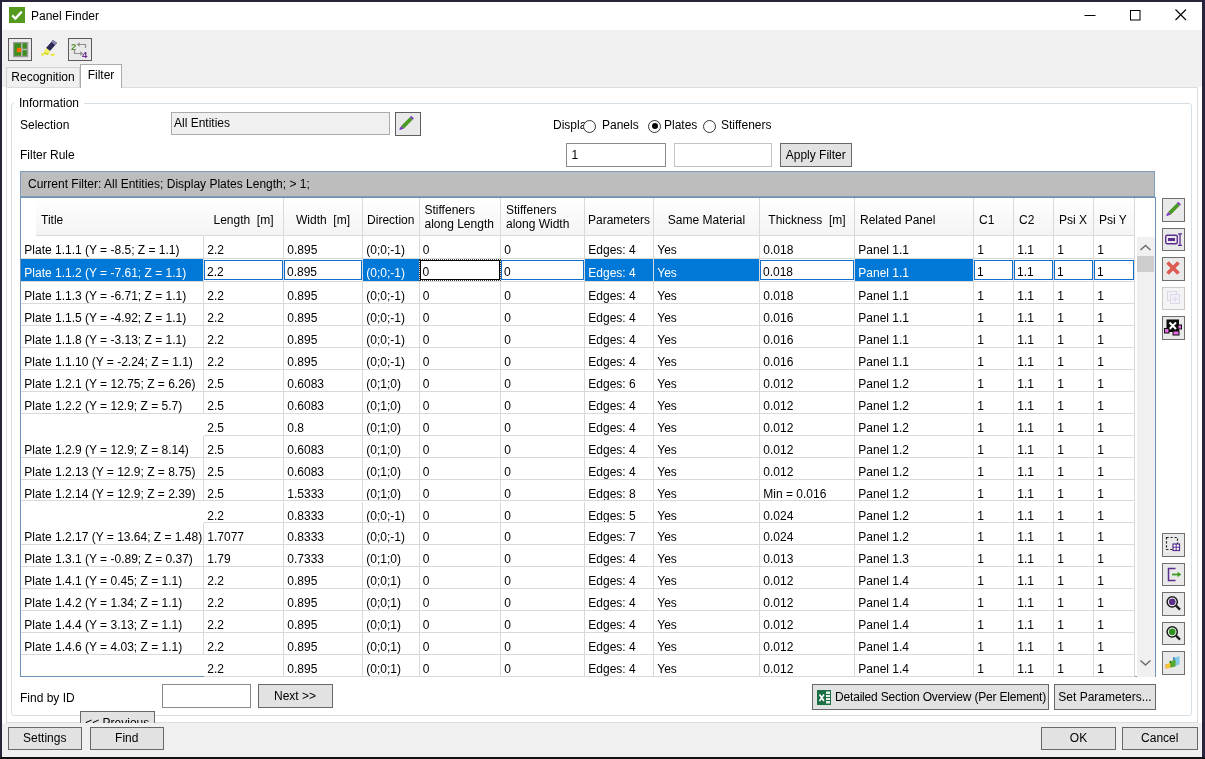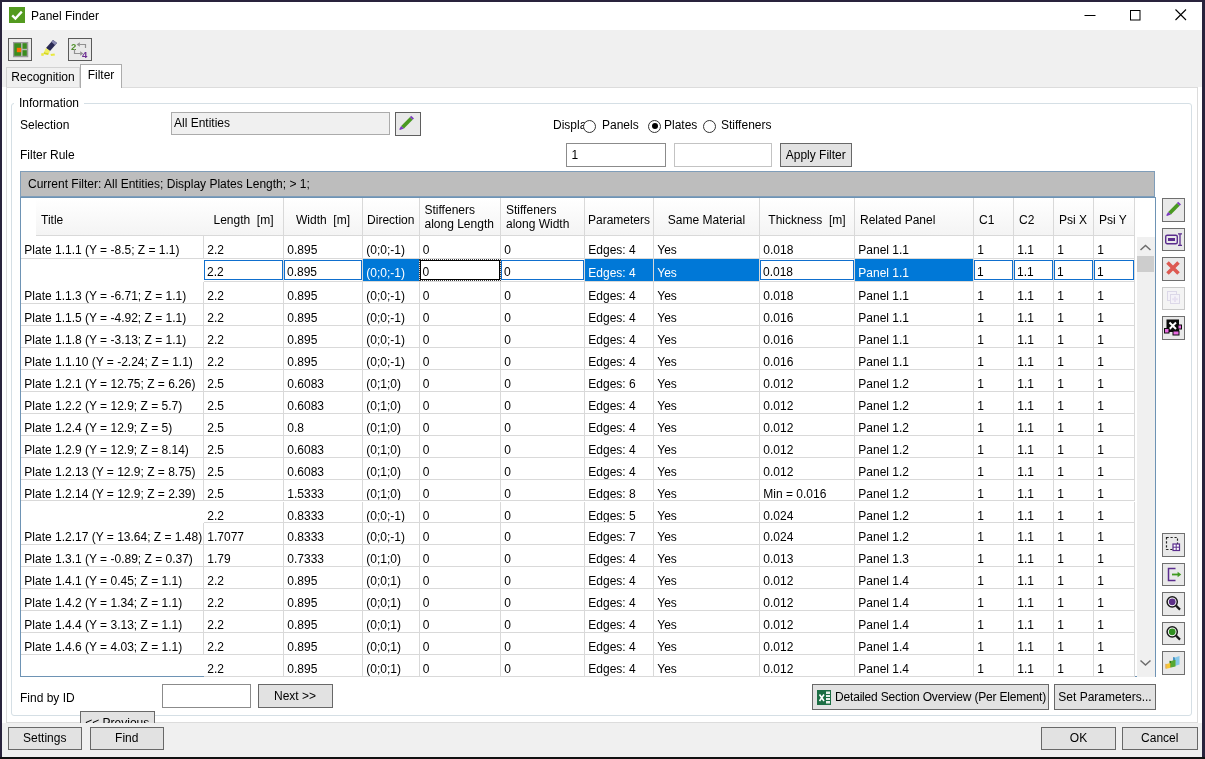--- a/index.html
+++ b/index.html
@@ -145,20 +145,21 @@
       <div class="cell" style="left:564px;width:69px">Edges: 4</div>
       <div class="cell" style="left:633px;width:106px">Yes</div>
       <div class="cell" style="left:739px;width:95px">0.018</div>
       <div class="cell" style="left:834px;width:119px">Panel 1.1</div>
       <div class="cell" style="left:953px;width:40px">1</div>
       <div class="cell" style="left:993px;width:40px">1.1</div>
       <div class="cell" style="left:1033px;width:40px">1</div>
       <div class="cell" style="left:1073px;width:41px">1</div>
     </div>
     <div class="row selrow" style="top:60.5px;height:23px">
+      <div class="cell blue" style="left:0px;width:183px">Plate 1.1.2 (Y = -7.61; Z = 1.1)</div>
       <div class="cell" style="left:183px;width:80px"></div>
       <div class="edit" style="left:183px;width:79px">2.2</div>
       <div class="cell" style="left:263px;width:79px"></div>
       <div class="edit" style="left:263px;width:78px">0.895</div>
       <div class="cell blue" style="left:342px;width:56.5px">(0;0;-1)</div>
       <div class="cell" style="left:398.5px;width:81.5px"></div>
       <div class="edit editfocus" style="left:398.5px;width:80.5px">0</div>
       <div class="cell" style="left:480px;width:84px"></div>
       <div class="edit" style="left:480px;width:83px">0</div>
       <div class="cell blue" style="left:564px;width:69px">Edges: 4</div>
@@ -265,21 +266,20 @@
       <div class="cell" style="left:564px;width:69px">Edges: 4</div>
       <div class="cell" style="left:633px;width:106px">Yes</div>
       <div class="cell" style="left:739px;width:95px">0.012</div>
       <div class="cell" style="left:834px;width:119px">Panel 1.2</div>
       <div class="cell" style="left:953px;width:40px">1</div>
       <div class="cell" style="left:993px;width:40px">1.1</div>
       <div class="cell" style="left:1033px;width:40px">1</div>
       <div class="cell" style="left:1073px;width:41px">1</div>
     </div>
     <div class="row" style="top:215.9px;height:21.9px">
-      <div class="cell" style="left:0px;width:183px">Plate 1.2.4 (Y = 12.9; Z = 5)</div>
       <div class="cell" style="left:183px;width:80px">2.5</div>
       <div class="cell" style="left:263px;width:79px">0.8</div>
       <div class="cell" style="left:342px;width:56.5px">(0;1;0)</div>
       <div class="cell" style="left:398.5px;width:81.5px">0</div>
       <div class="cell" style="left:480px;width:84px">0</div>
       <div class="cell" style="left:564px;width:69px">Edges: 4</div>
       <div class="cell" style="left:633px;width:106px">Yes</div>
       <div class="cell" style="left:739px;width:95px">0.012</div>
       <div class="cell" style="left:834px;width:119px">Panel 1.2</div>
       <div class="cell" style="left:953px;width:40px">1</div>

